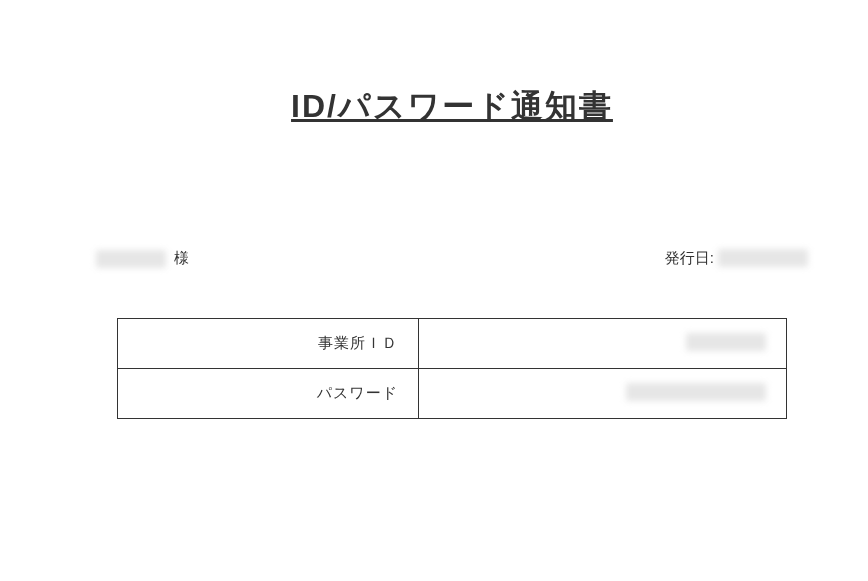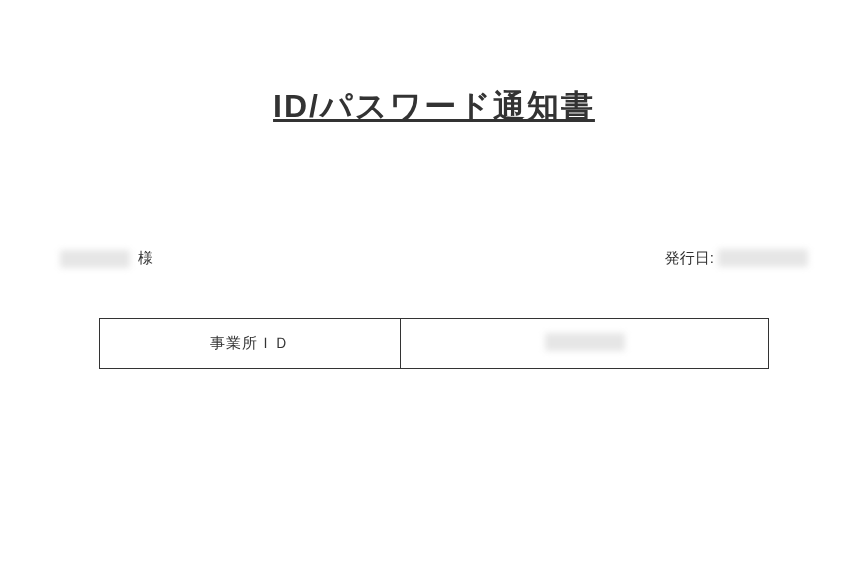--- a/index.html
+++ b/index.html
@@ -9,21 +9,21 @@
     }
     body {
       font-family: "Meiryo", "Hiragino Kaku Gothic Pro", sans-serif;
       background: #ffffff;
       width: 868px;
       height: 581px;
       padding: 0;
       color: #333333;
     }
     .page {
-      padding: 60px 60px 0 60px;
+      padding: 60px 60px 0 96px;
     }
     .title {
       text-align: center;
       font-size: 32px;
       font-weight: bold;
       text-decoration: underline;
       margin-top: 25px;
       margin-bottom: 120px;
       letter-spacing: 2px;
     }
@@ -63,21 +63,21 @@
       margin-bottom: 50px;
     }
     .cred-table {
       border-collapse: collapse;
       width: 670px;
       margin: 0 auto;
     }
     .cred-table td {
       border: 1.5px solid #333333;
       padding: 14px 20px;
-      text-align: center;
+      text-align: right;
       font-size: 15px;
       height: 50px;
     }
     .cred-table td.label {
       width: 45%;
       letter-spacing: 1px;
     }
     .cred-table td.value {
       width: 55%;
     }
@@ -111,16 +111,22 @@
 
 
   <table class="cred-table">
     <tbody>
         <tr>
       <td class="label">事業所ＩＤ</td>
       <td class="value">
         <span class="blur-box blur-value-sm"></span>
       </td>
     </tr>
+    <tr>
+      <td class="label">パスワード</td>
+      <td class="value">
+        <span class="blur-box blur-value-md"></span>
+      </td>
+    </tr>
   </tbody>
     </table>
 
 </div>
 
 </body></html>

